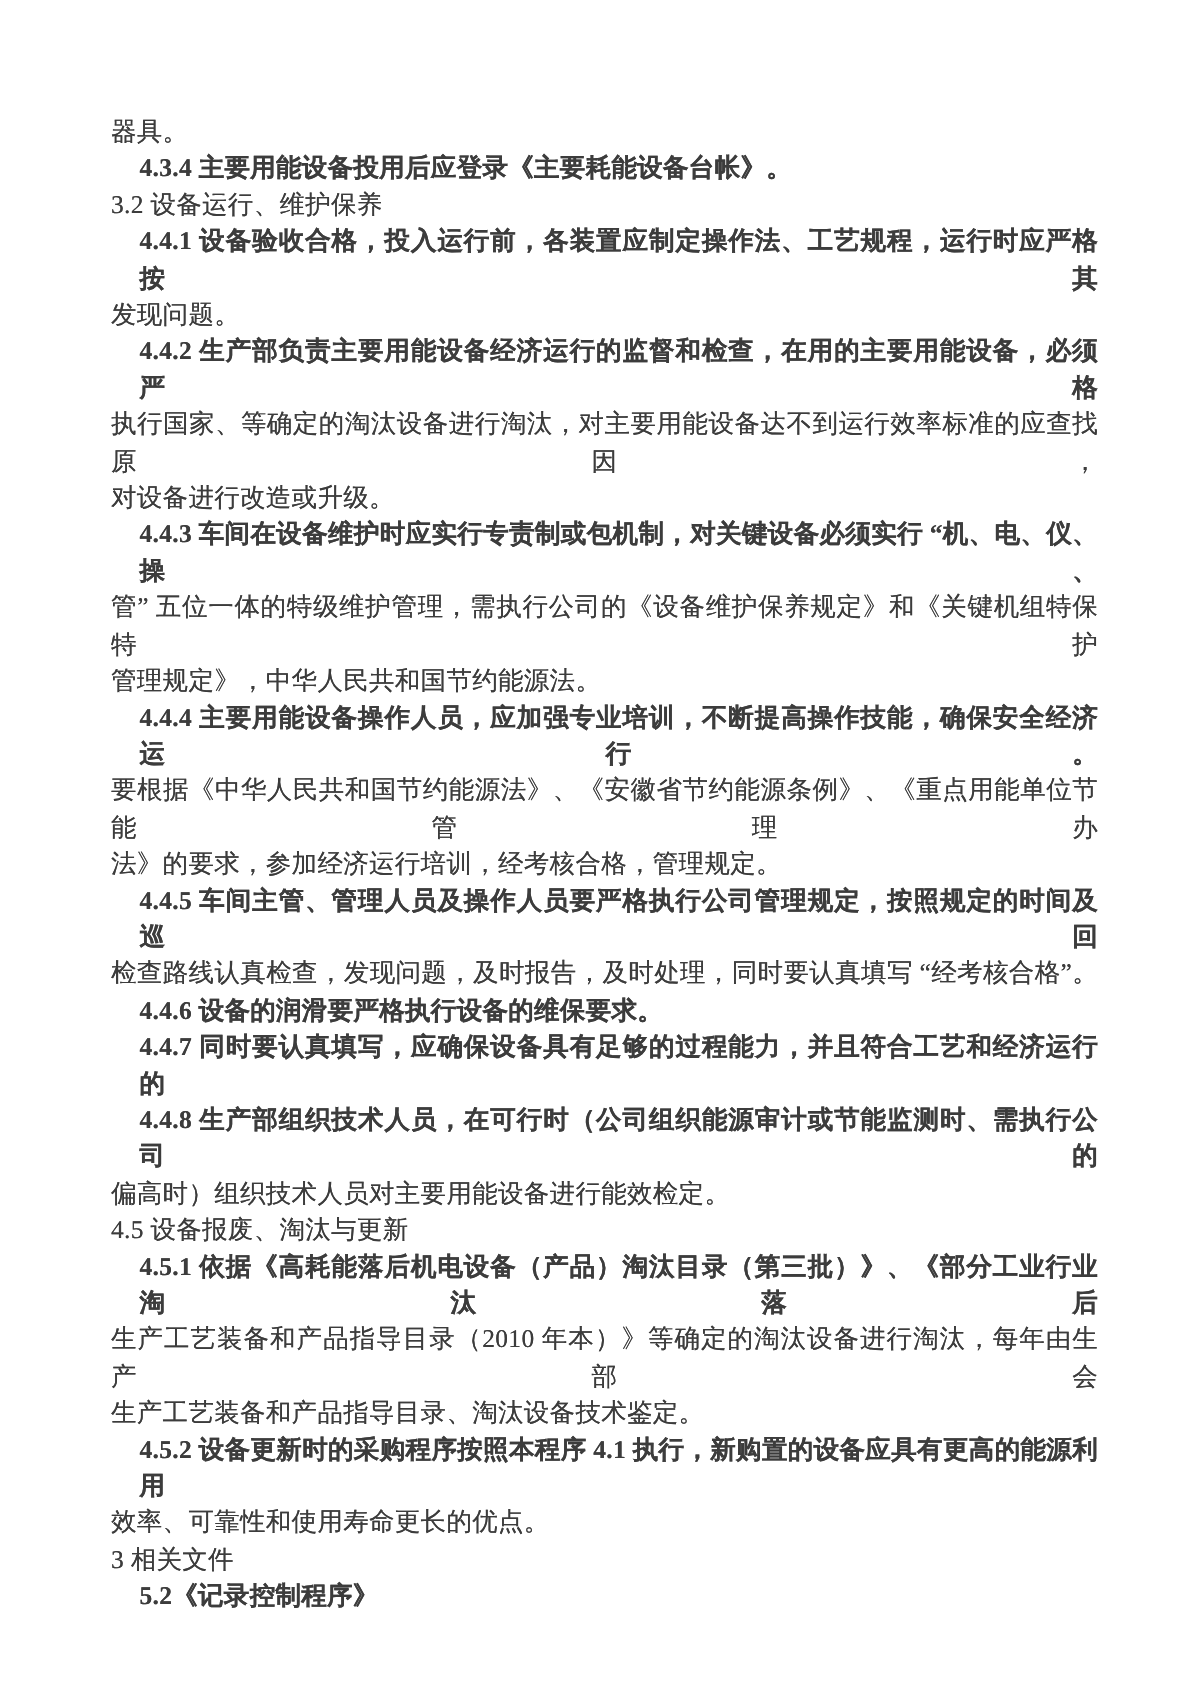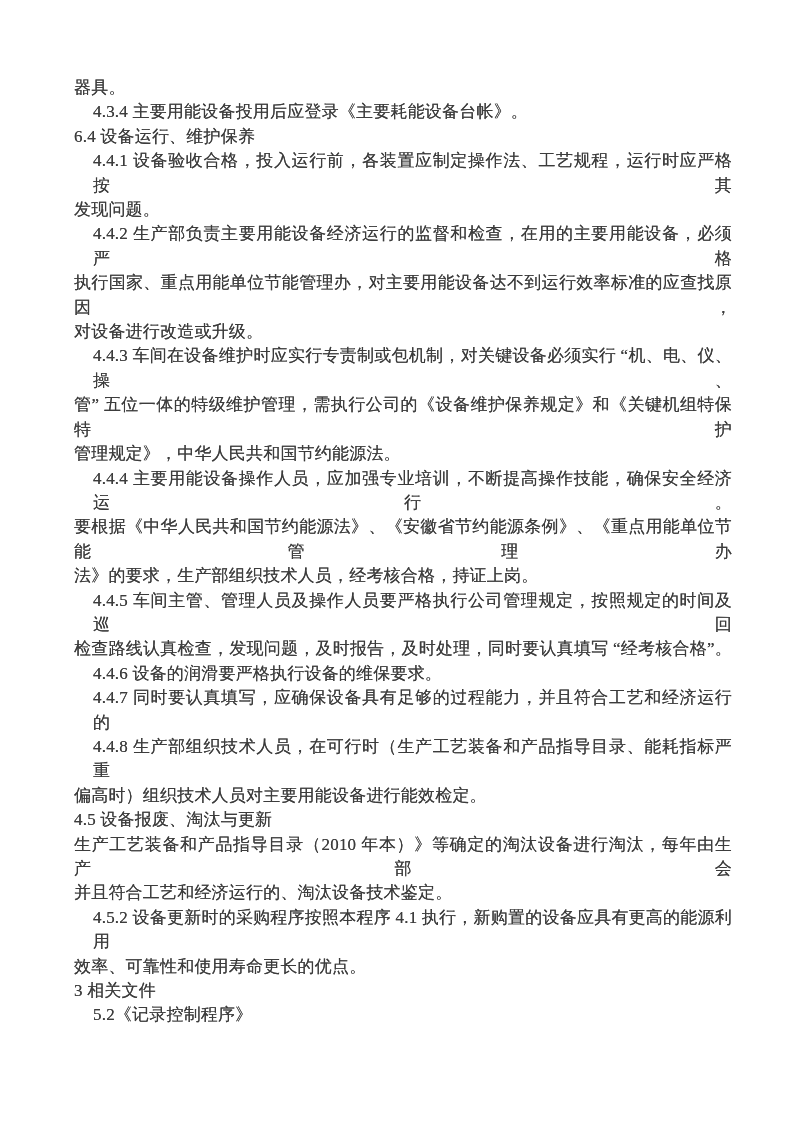--- a/index.html
+++ b/index.html
@@ -25,55 +25,57 @@
     line-height: 24.4px;
     letter-spacing: 0.2px;
     text-shadow: 0 0 0.4px #5a5a5a;
   }
   .doc-line {
     white-space: nowrap;
     text-align: left;
   }
   .doc-line.indent {
     padding-left: 19px;
+    font-weight: bold;
   }
   .doc-line.fill {
     white-space: normal;
     text-align: justify;
     text-align-last: justify;
     text-justify: inter-character;
   }
 </style>
 </head>
 <body>
 
 <div id="page" style="background: rgb(255, 255, 255);">
   <div id="doc-body" style="color: rgb(60, 60, 60);">
 
   <div class="doc-line">器具。</div>
       <div class="doc-line indent">4.3.4 主要用能设备投用后应登录《主要耗能设备台帐》。</div>
-      <div class="doc-line">6.4 设备运行、维护保养</div>
+      <div class="doc-line">3.2 设备运行、维护保养</div>
       <div class="doc-line indent fill">4.4.1 设备验收合格，投入运行前，各装置应制定操作法、工艺规程，运行时应严格按其</div>
       <div class="doc-line">发现问题。</div>
       <div class="doc-line indent fill">4.4.2 生产部负责主要用能设备经济运行的监督和检查，在用的主要用能设备，必须严格</div>
-      <div class="doc-line fill">执行国家、重点用能单位节能管理办，对主要用能设备达不到运行效率标准的应查找原因，</div>
+      <div class="doc-line fill">执行国家、等确定的淘汰设备进行淘汰，对主要用能设备达不到运行效率标准的应查找原因，</div>
       <div class="doc-line">对设备进行改造或升级。</div>
       <div class="doc-line indent fill">4.4.3 车间在设备维护时应实行专责制或包机制，对关键设备必须实行 “机、电、仪、操、</div>
       <div class="doc-line fill">管” 五位一体的特级维护管理，需执行公司的《设备维护保养规定》和《关键机组特保特护</div>
       <div class="doc-line">管理规定》，中华人民共和国节约能源法。</div>
       <div class="doc-line indent fill">4.4.4 主要用能设备操作人员，应加强专业培训，不断提高操作技能，确保安全经济运行。</div>
       <div class="doc-line fill">要根据《中华人民共和国节约能源法》、《安徽省节约能源条例》、《重点用能单位节能管理办</div>
-      <div class="doc-line">法》的要求，生产部组织技术人员，经考核合格，持证上岗。</div>
+      <div class="doc-line">法》的要求，参加经济运行培训，经考核合格，管理规定。</div>
       <div class="doc-line indent fill">4.4.5 车间主管、管理人员及操作人员要严格执行公司管理规定，按照规定的时间及巡回</div>
       <div class="doc-line fill">检查路线认真检查，发现问题，及时报告，及时处理，同时要认真填写 “经考核合格”。</div>
       <div class="doc-line indent">4.4.6 设备的润滑要严格执行设备的维保要求。</div>
       <div class="doc-line indent fill">4.4.7 同时要认真填写，应确保设备具有足够的过程能力，并且符合工艺和经济运行的</div>
-      <div class="doc-line indent fill">4.4.8 生产部组织技术人员，在可行时（生产工艺装备和产品指导目录、能耗指标严重</div>
+      <div class="doc-line indent fill">4.4.8 生产部组织技术人员，在可行时（公司组织能源审计或节能监测时、需执行公司的</div>
       <div class="doc-line">偏高时）组织技术人员对主要用能设备进行能效检定。</div>
       <div class="doc-line">4.5 设备报废、淘汰与更新</div>
+      <div class="doc-line indent fill">4.5.1 依据《高耗能落后机电设备（产品）淘汰目录（第三批）》、《部分工业行业淘汰落后</div>
       <div class="doc-line fill">生产工艺装备和产品指导目录（2010 年本）》等确定的淘汰设备进行淘汰，每年由生产部会</div>
-      <div class="doc-line">并且符合工艺和经济运行的、淘汰设备技术鉴定。</div>
+      <div class="doc-line">生产工艺装备和产品指导目录、淘汰设备技术鉴定。</div>
       <div class="doc-line indent fill">4.5.2 设备更新时的采购程序按照本程序 4.1 执行，新购置的设备应具有更高的能源利用</div>
       <div class="doc-line">效率、可靠性和使用寿命更长的优点。</div>
       <div class="doc-line">3 相关文件</div>
       <div class="doc-line indent">5.2《记录控制程序》</div>
     </div>
 </div>
 
 </body></html>

